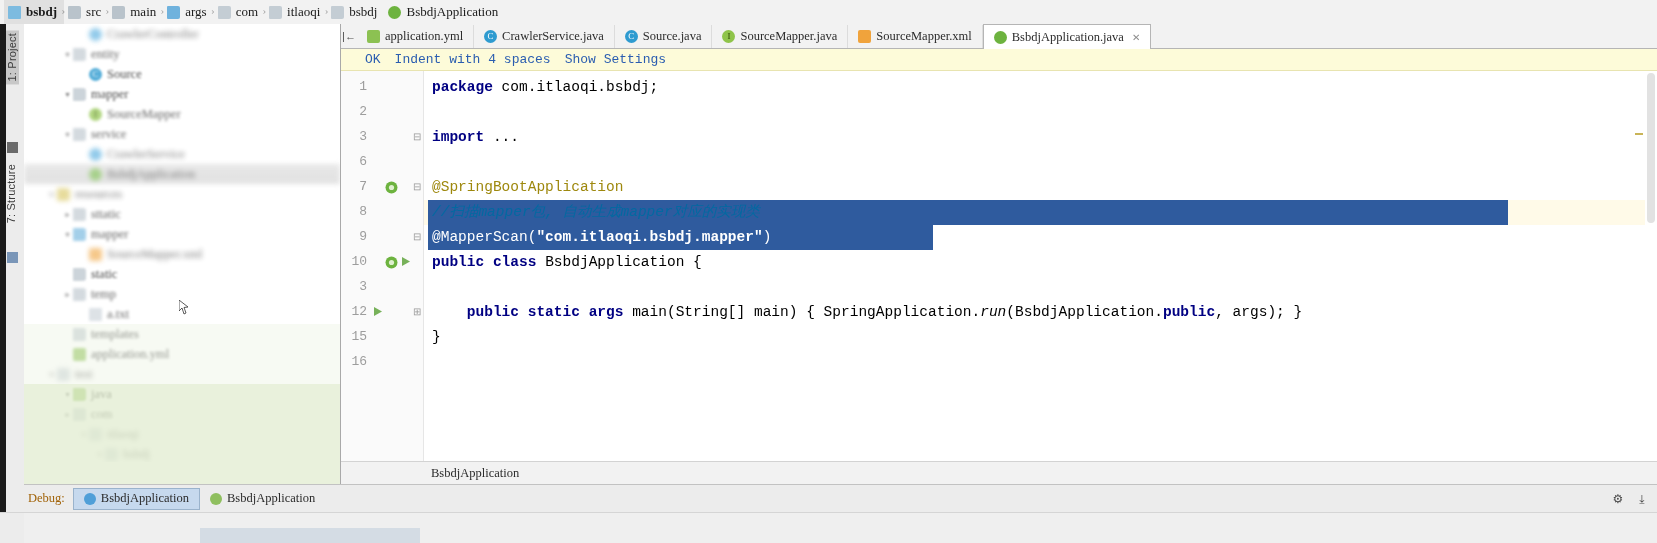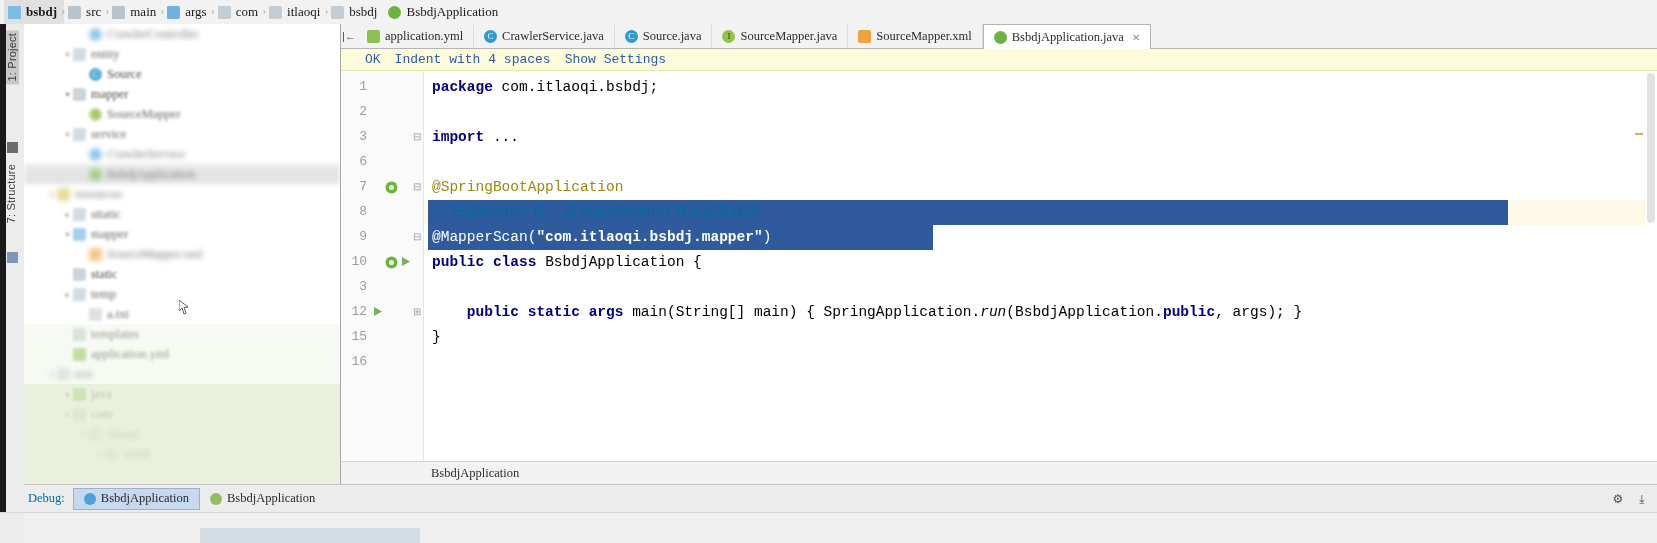--- a/index.html
+++ b/index.html
@@ -71,21 +71,21 @@
   .plain{color:#000;}
   .selline{position:absolute;background:#2f5b9e;height:25px;}
   .caretline{position:absolute;left:0;width:100%;height:25px;background:#fffae8;}
   .editor-status{height:24px;background:#f2f2f2;border-top:1px solid #d3d3d3;display:flex;align-items:center;padding-left:90px;box-sizing:border-box;font-size:12.5px;font-family:"Liberation Serif",serif;color:#2b2b2b;}
   .scrollv{position:absolute;right:0;top:0;width:12px;height:390px;background:#fff;}
   .scrollv .thumb{position:absolute;right:2px;top:2px;width:8px;height:150px;background:#e2e2e2;border-radius:4px;}
   .marker-right{position:absolute;right:14px;top:62px;width:8px;height:2px;background:#c9b457;}
 
   
   .dbar{position:absolute;left:24px;top:484px;width:1633px;height:28px;background:#ececec;border-top:1px solid #c2c2c2;display:flex;align-items:center;box-sizing:border-box;padding-left:4px;}
-  .dbar .dlabel{font-size:12.5px;font-family:"Liberation Serif",serif;color:#0369a1;margin-right:8px;}
+  .dbar .dlabel{font-size:12.5px;font-family:"Liberation Serif",serif;color:#a16207;margin-right:8px;}
   .dtab{height:20px;display:flex;align-items:center;padding:0 10px;font-size:12.5px;font-family:"Liberation Serif",serif;color:#2b2b2b;}
   .dtab.active{background:#c6d9ee;border:1px solid #9ab3cc;}
   .dtab .dti{width:12px;height:12px;margin-right:5px;border-radius:50%;}
   .dbar .spacer{flex:1;}
   .dbar .rbtn{width:18px;height:18px;margin-right:6px;color:#4a4a4a;font-size:12px;text-align:center;line-height:18px;}
   .botstrip{position:absolute;left:0;top:512px;width:1657px;height:31px;background:#efefef;border-top:1px solid #d5d5d5;}
   .botstrip .leftblk{position:absolute;left:0;top:0;width:24px;height:31px;background:#ececec;}
   .taskbar-ghost{position:absolute;left:200px;top:528px;width:220px;height:15px;background:#cfd8e2;opacity:.85;}
   .lblackbar{position:absolute;left:0;top:24px;width:6px;height:496px;background:#1a1a1a;}
 </style>

